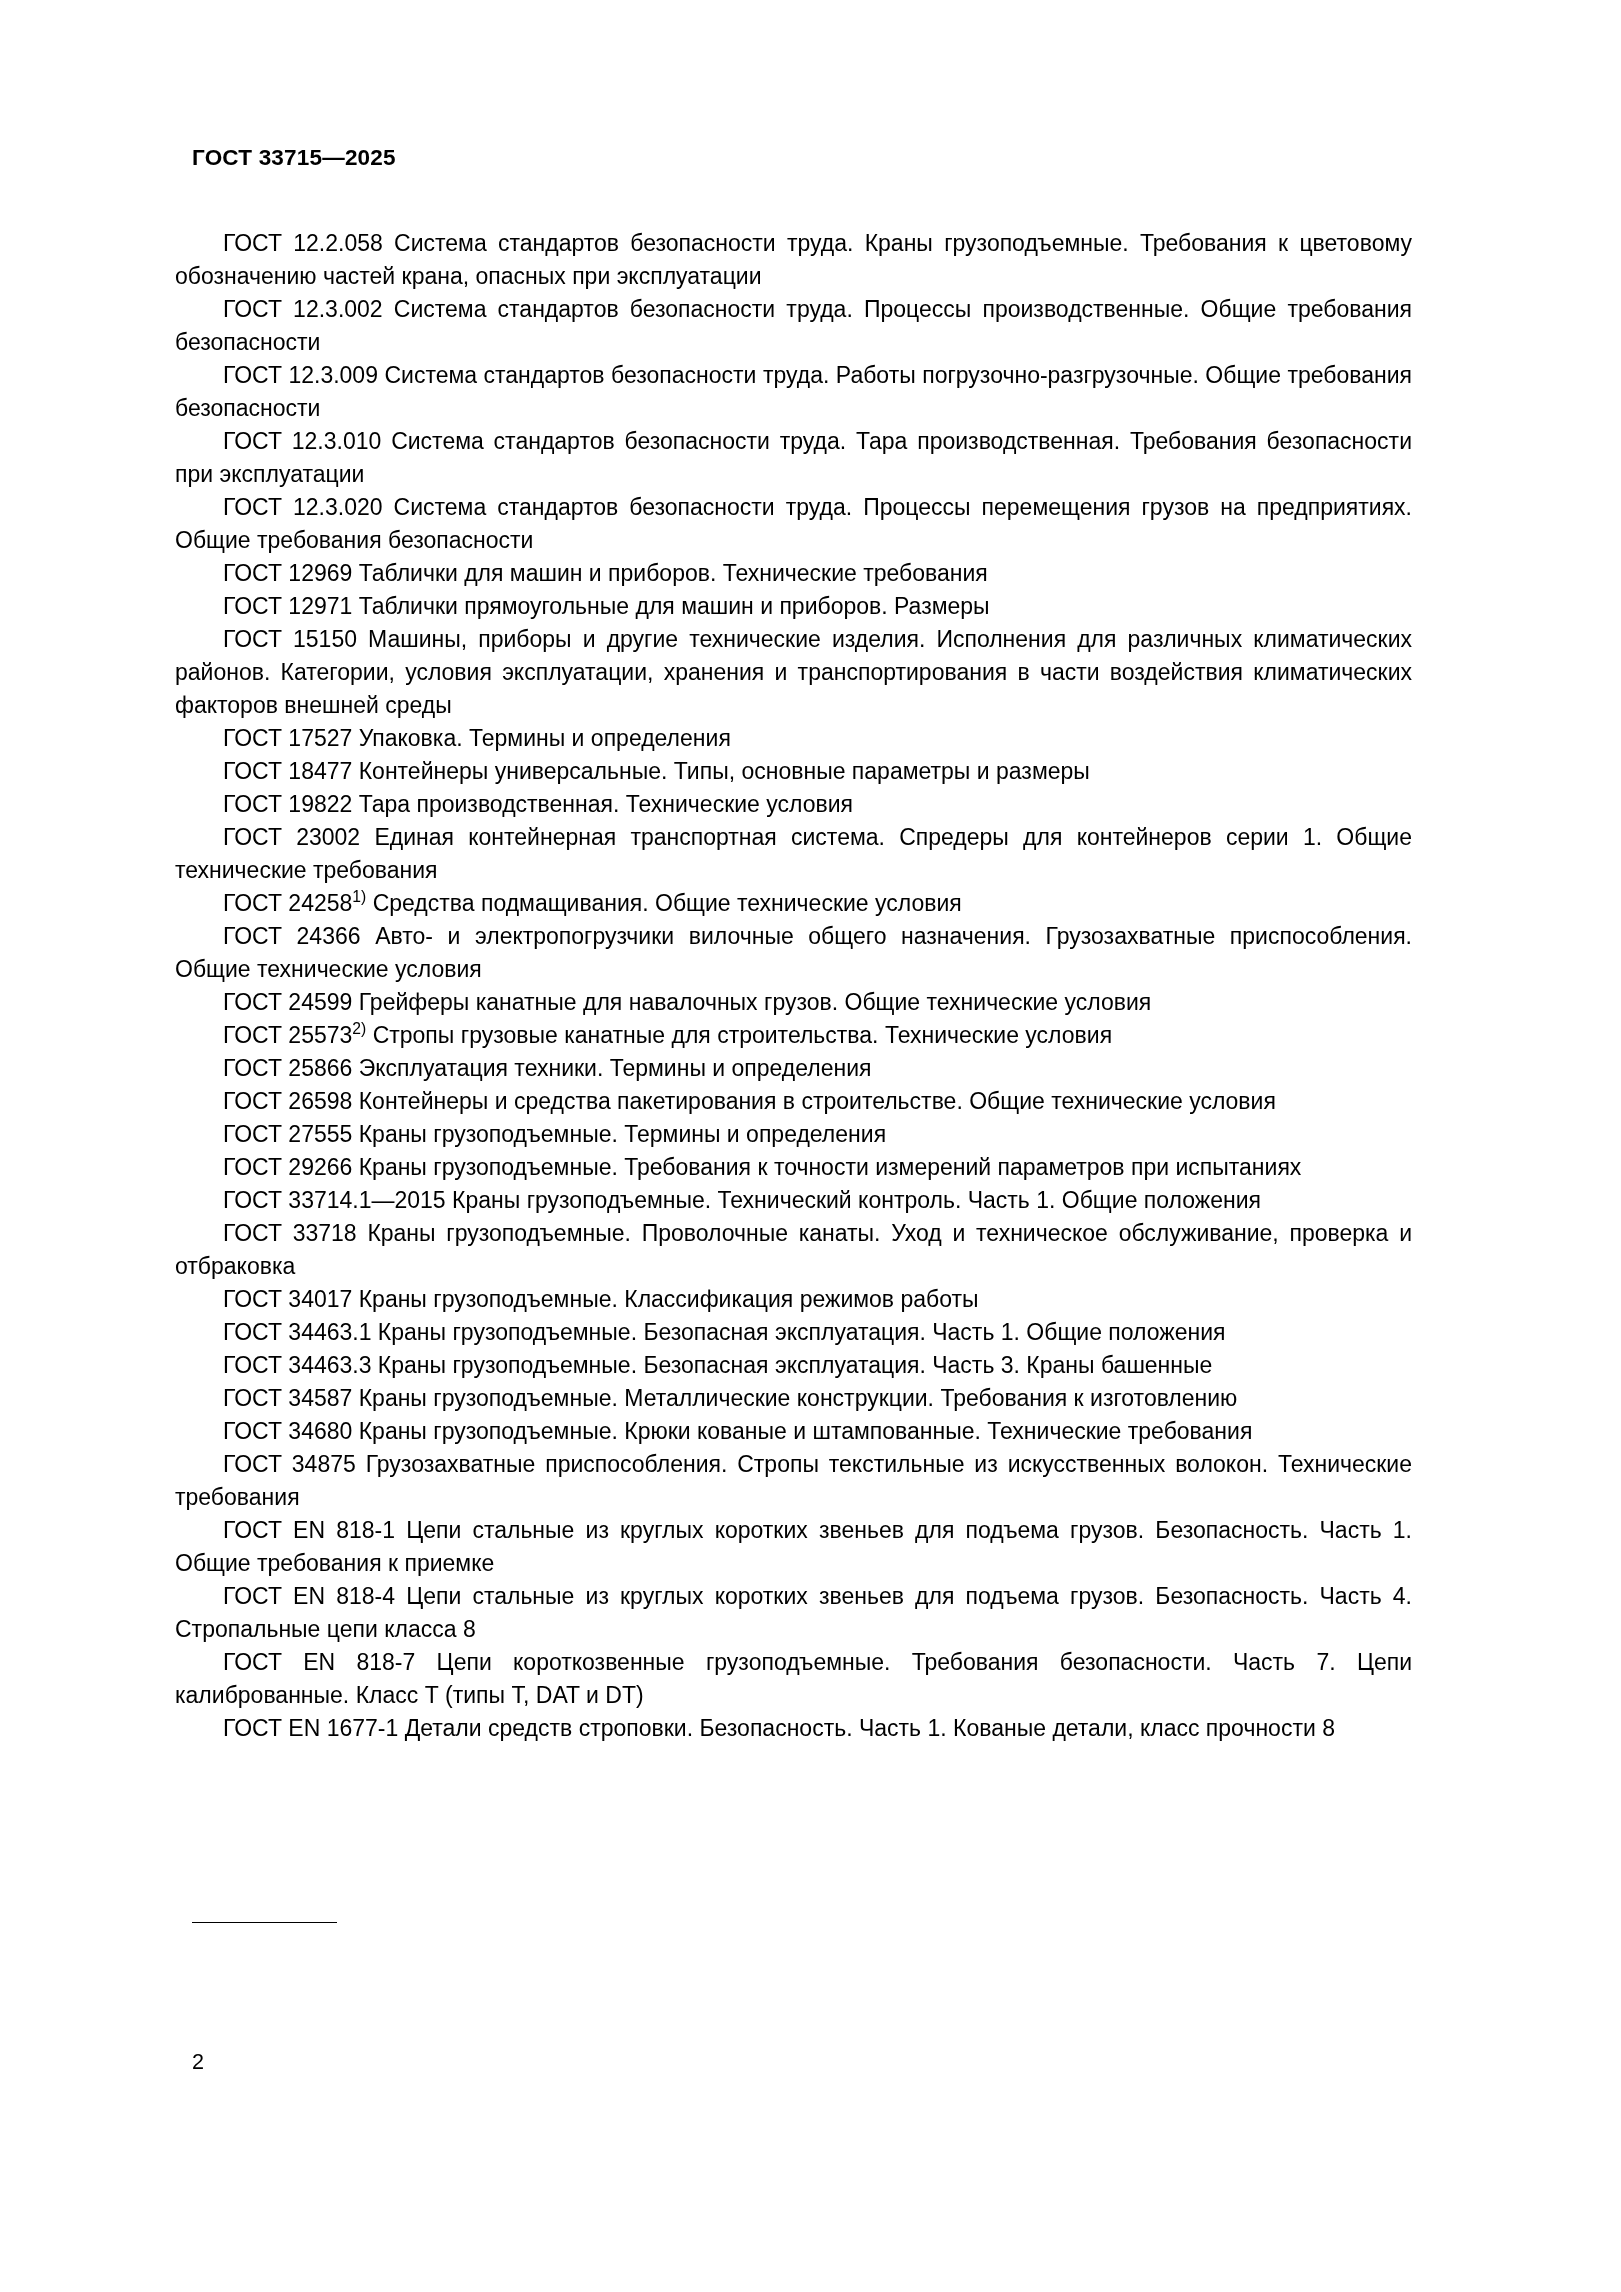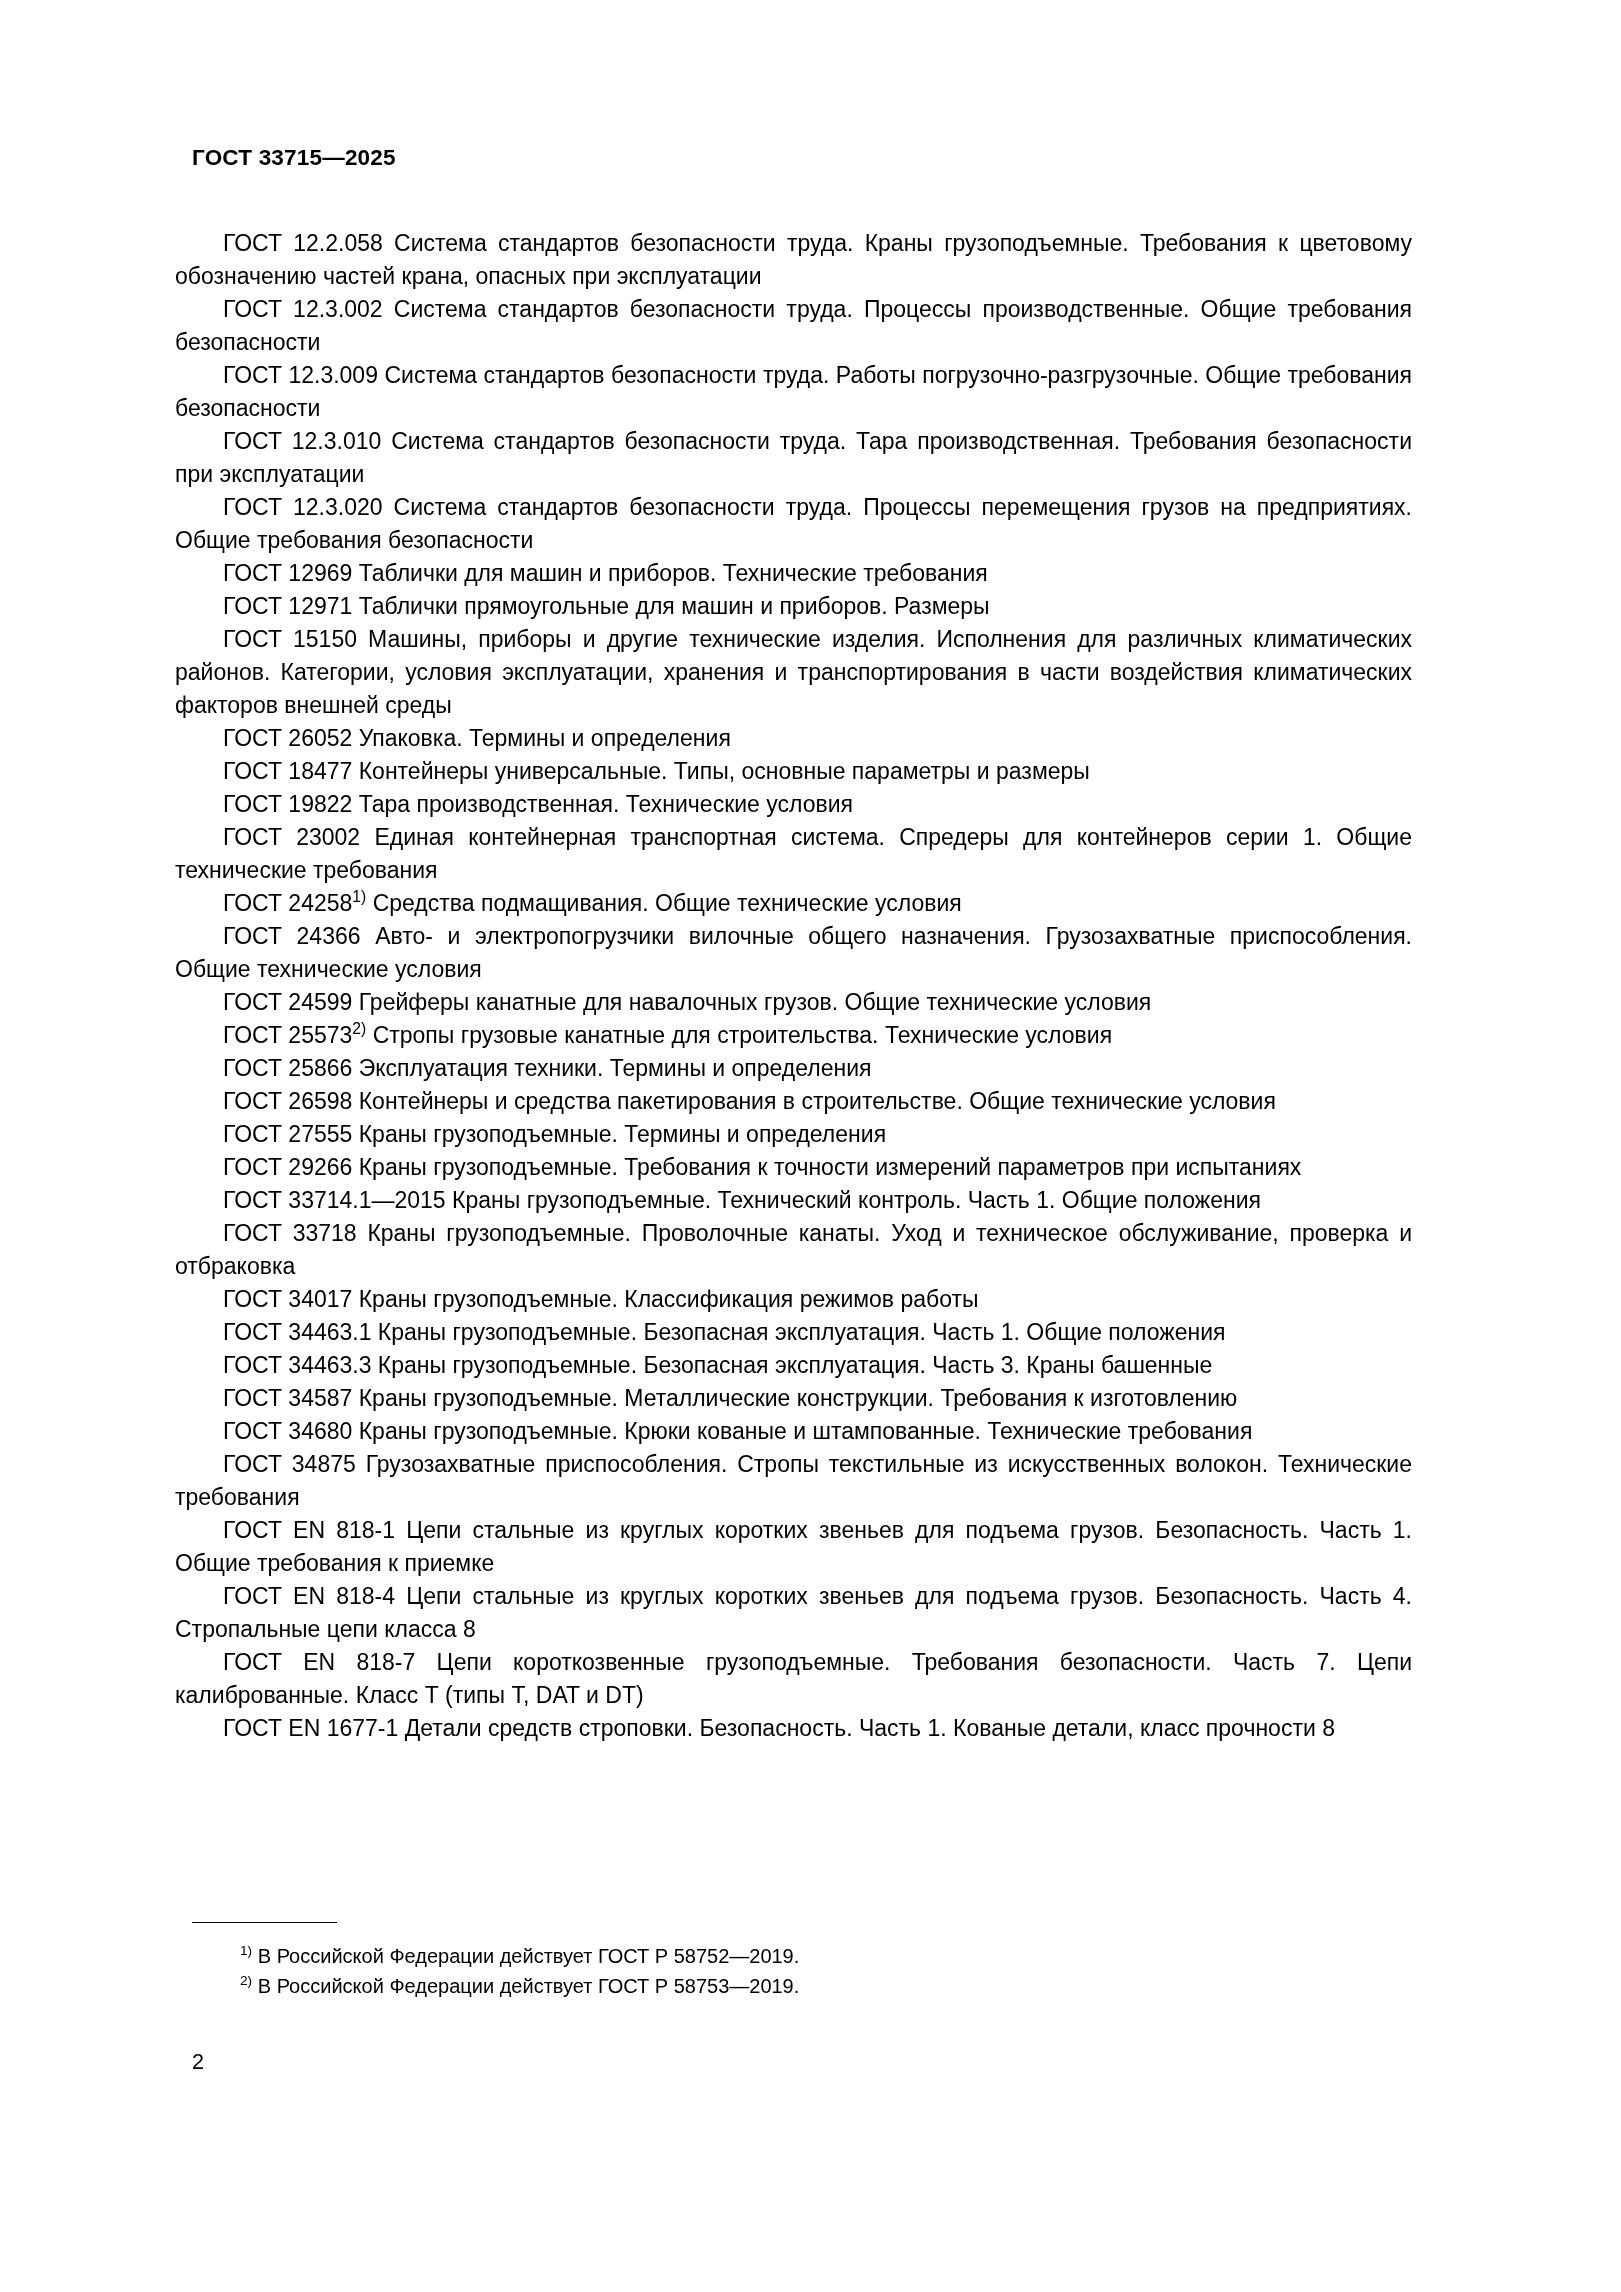--- a/index.html
+++ b/index.html
@@ -89,21 +89,21 @@
 
   <div class="content">
     <p class="para">ГОСТ 12.2.058 Система стандартов безопасности труда. Краны грузоподъемные. Требования к цветовому обозначению частей крана, опасных при эксплуатации</p>
     <p class="para">ГОСТ 12.3.002 Система стандартов безопасности труда. Процессы производственные. Общие требования безопасности</p>
     <p class="para">ГОСТ 12.3.009 Система стандартов безопасности труда. Работы погрузочно-разгрузочные. Общие требования безопасности</p>
     <p class="para">ГОСТ 12.3.010 Система стандартов безопасности труда. Тара производственная. Требования безопасности при эксплуатации</p>
     <p class="para">ГОСТ 12.3.020 Система стандартов безопасности труда. Процессы перемещения грузов на предприятиях. Общие требования безопасности</p>
     <p class="para nojust">ГОСТ 12969 Таблички для машин и приборов. Технические требования</p>
     <p class="para nojust">ГОСТ 12971 Таблички прямоугольные для машин и приборов. Размеры</p>
     <p class="para">ГОСТ 15150 Машины, приборы и другие технические изделия. Исполнения для различных климатических районов. Категории, условия эксплуатации, хранения и транспортирования в части воздействия климатических факторов внешней среды</p>
-    <p class="para nojust">ГОСТ 26052 Упаковка. Термины и определения</p>
+    <p class="para nojust">ГОСТ 17527 Упаковка. Термины и определения</p>
     <p class="para nojust">ГОСТ 18477 Контейнеры универсальные. Типы, основные параметры и размеры</p>
     <p class="para nojust">ГОСТ 19822 Тара производственная. Технические условия</p>
     <p class="para">ГОСТ 23002 Единая контейнерная транспортная система. Спредеры для контейнеров серии 1. Общие технические требования</p>
     <p class="para nojust"><span>ГОСТ 24258</span><sup>1)</sup><span> Средства подмащивания. Общие технические условия</span></p>
     <p class="para">ГОСТ 24366 Авто- и электропогрузчики вилочные общего назначения. Грузозахватные приспособления. Общие технические условия</p>
     <p class="para nojust">ГОСТ 24599 Грейферы канатные для навалочных грузов. Общие технические условия</p>
     <p class="para nojust"><span>ГОСТ 25573</span><sup>2)</sup><span> Стропы грузовые канатные для строительства. Технические условия</span></p>
     <p class="para nojust">ГОСТ 25866 Эксплуатация техники. Термины и определения</p>
     <p class="para nojust">ГОСТ 26598 Контейнеры и средства пакетирования в строительстве. Общие технические условия</p>
     <p class="para nojust">ГОСТ 27555 Краны грузоподъемные. Термины и определения</p>
@@ -117,21 +117,17 @@
     <p class="para nojust">ГОСТ 34680 Краны грузоподъемные. Крюки кованые и штампованные. Технические требования</p>
     <p class="para">ГОСТ 34875 Грузозахватные приспособления. Стропы текстильные из искусственных волокон. Технические требования</p>
     <p class="para">ГОСТ EN 818-1 Цепи стальные из круглых коротких звеньев для подъема грузов. Безопасность. Часть 1. Общие требования к приемке</p>
     <p class="para">ГОСТ EN 818-4 Цепи стальные из круглых коротких звеньев для подъема грузов. Безопасность. Часть 4. Стропальные цепи класса 8</p>
     <p class="para">ГОСТ EN 818-7 Цепи короткозвенные грузоподъемные. Требования безопасности. Часть 7. Цепи калиброванные. Класс Т (типы Т, DAT и DT)</p>
     <p class="para">ГОСТ EN 1677-1 Детали средств строповки. Безопасность. Часть 1. Кованые детали, класс прочности 8</p>
   </div>
 
   <div class="footnote-rule"></div>
 
-  <div class="footnotes">
-    <p class="footnote"><sup>1)</sup><span> В Российской Федерации действует ГОСТ Р 58752—2019.</span></p>
-    <p class="footnote"><sup>2)</sup><span> В Российской Федерации действует ГОСТ Р 58753—2019.</span></p>
-  </div>
 
   <div class="page-number">2</div>
 
 </div>
 
 
 </body></html>

